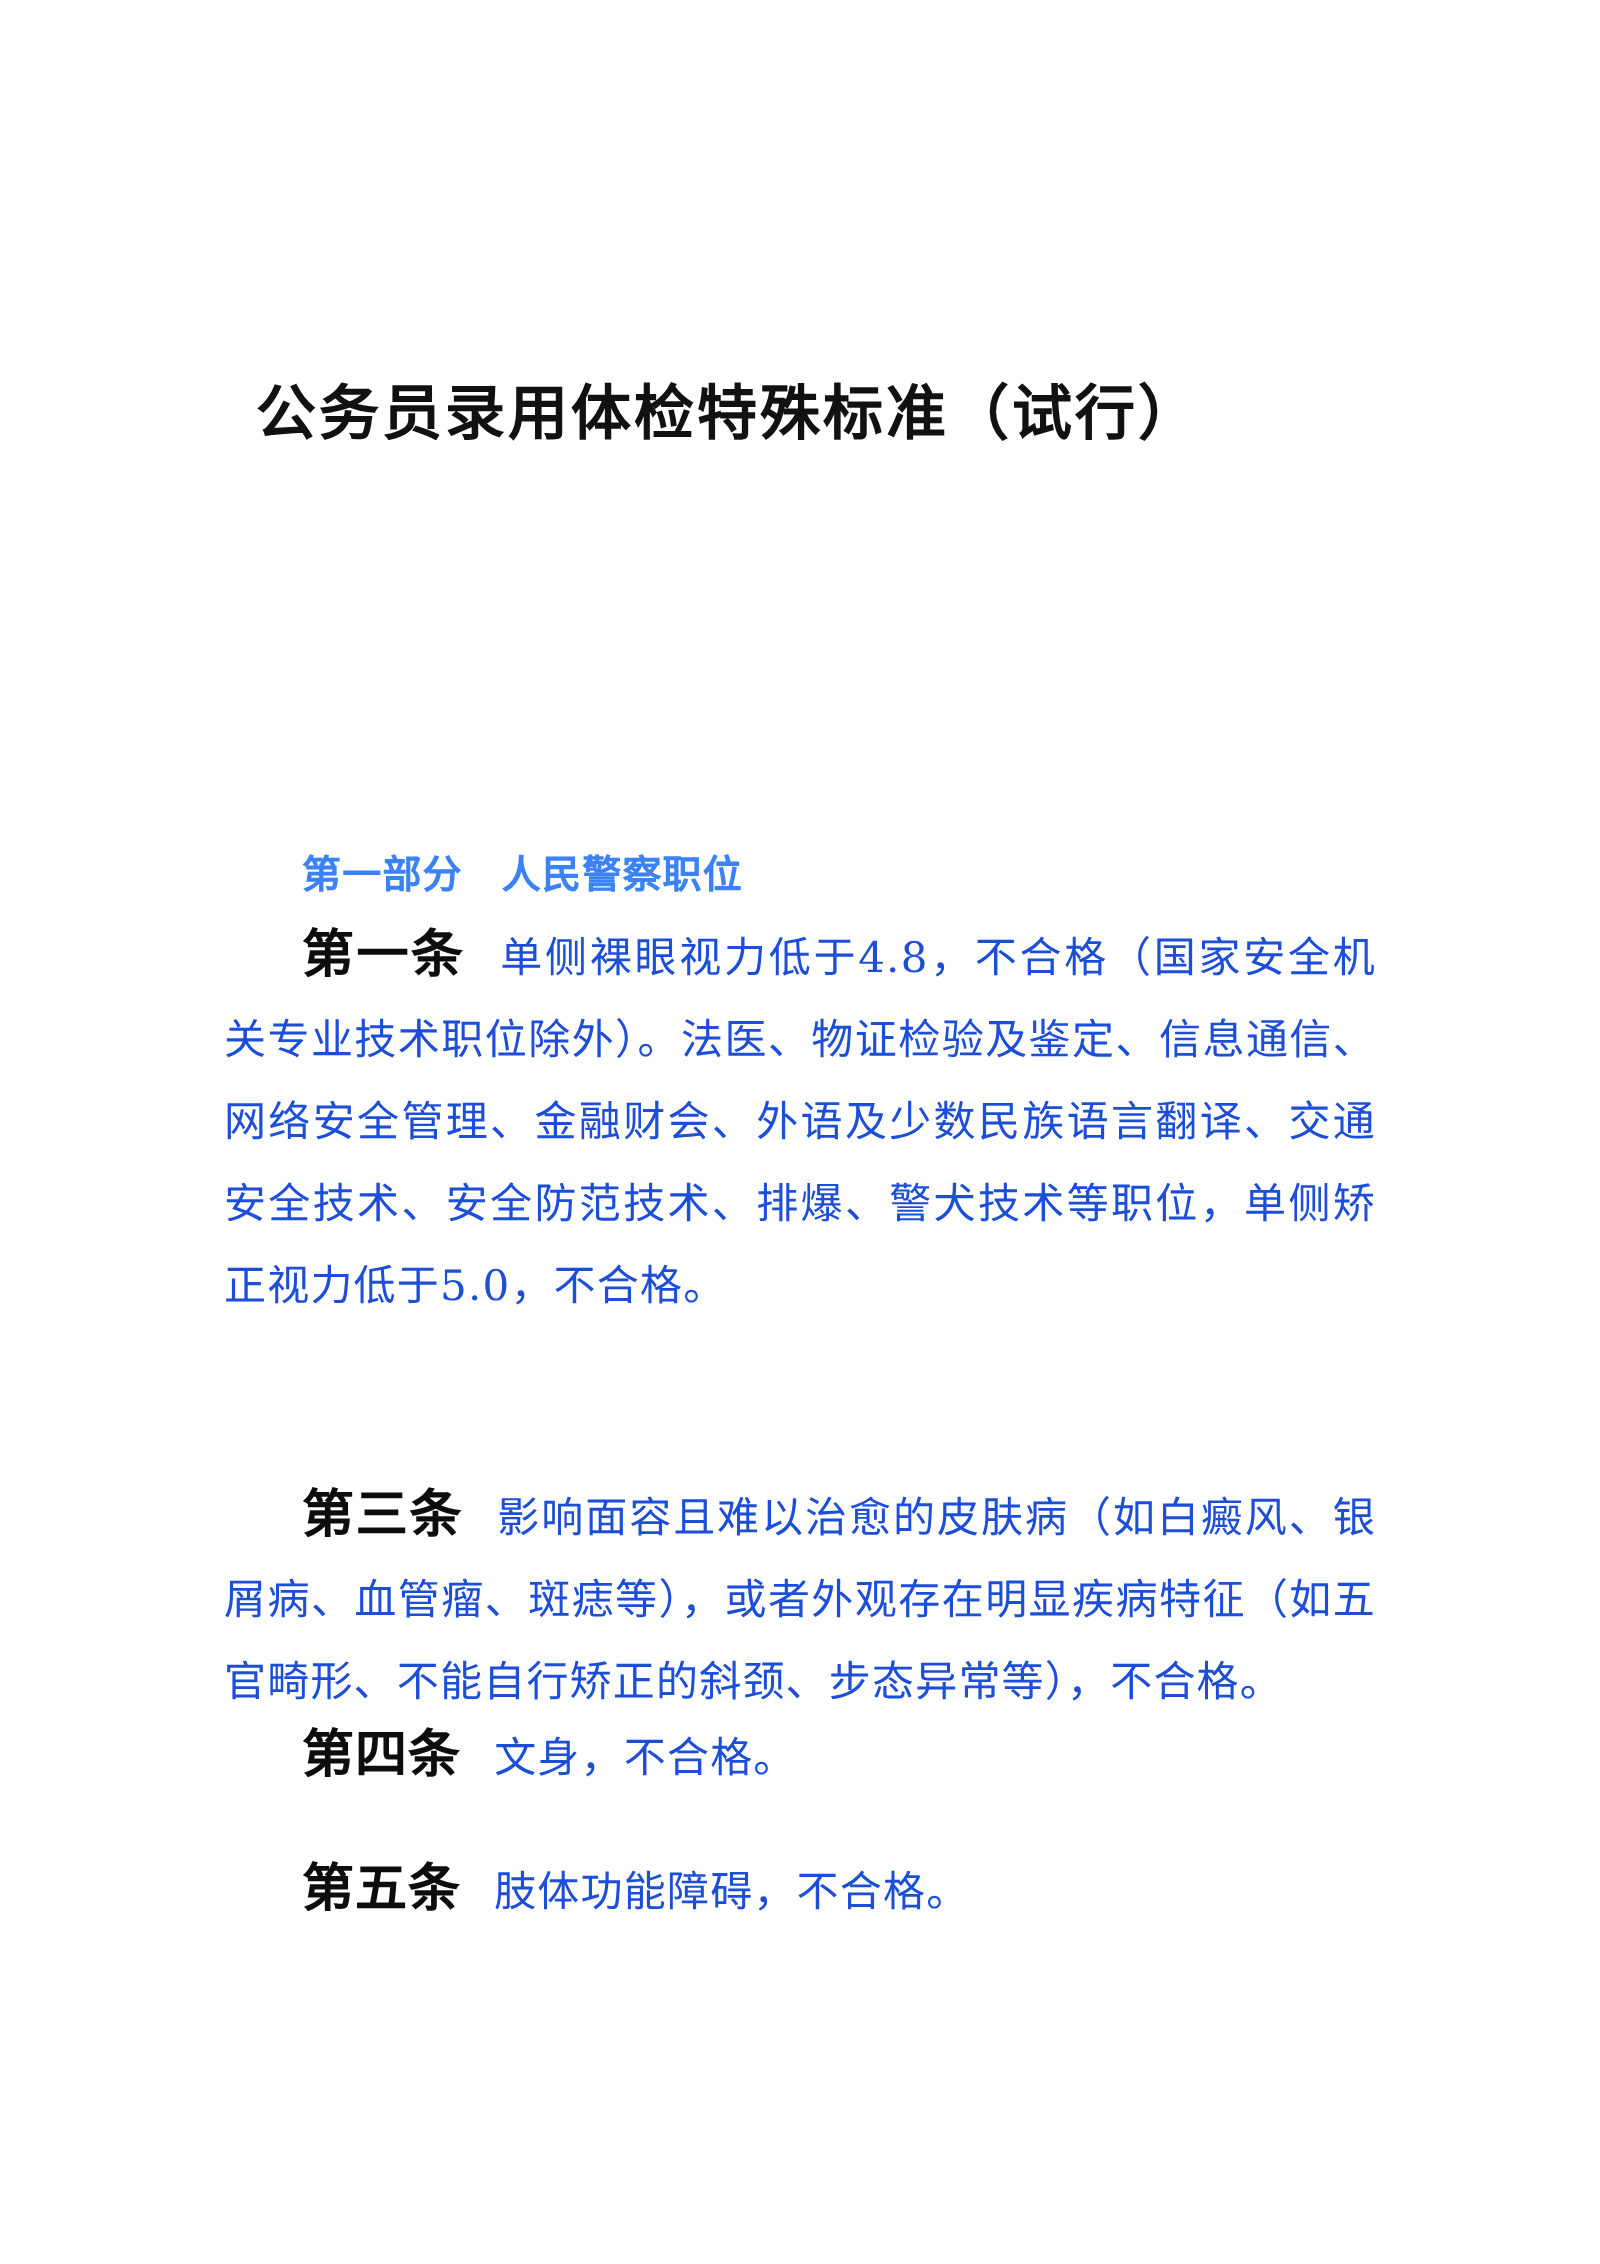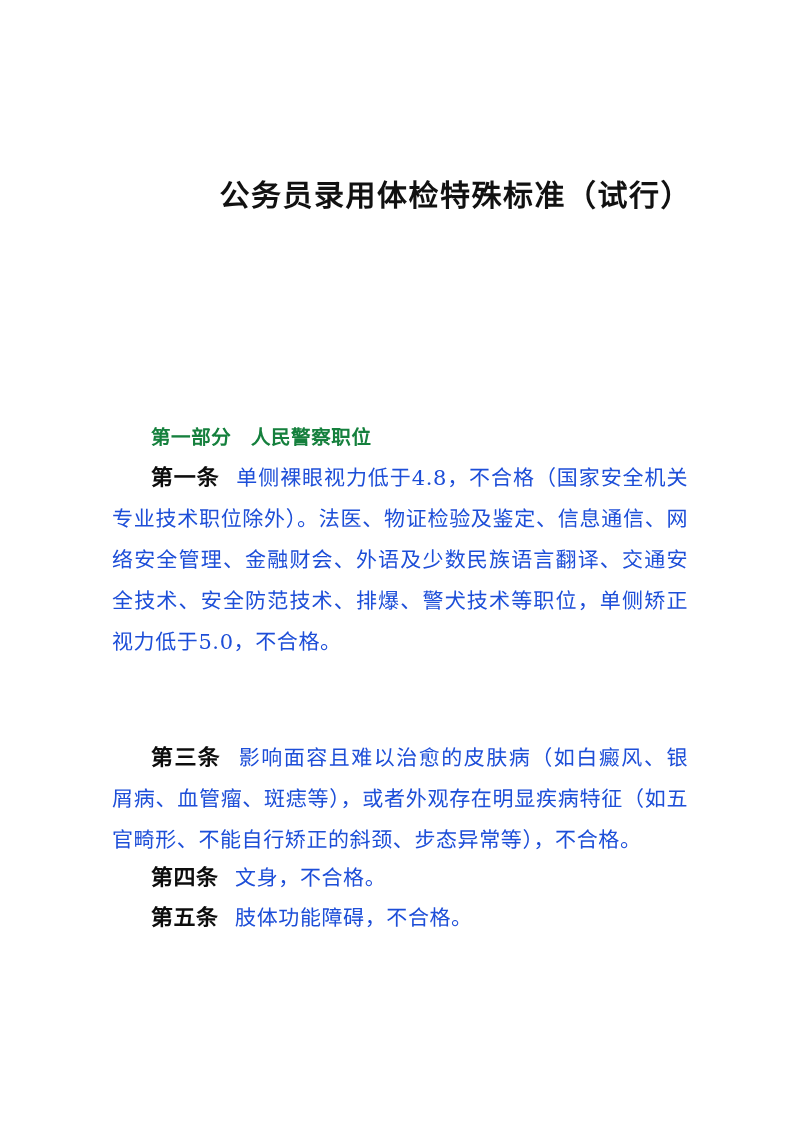--- a/index.html
+++ b/index.html
@@ -20,23 +20,23 @@
   .page {
     position: relative;
     width: 800px;
     height: 1132px;
     background: #ffffff;
     box-sizing: border-box;
   }
 
   
   .doc-title {
-    margin: 4px;
+    margin: 16px;
     padding: 0;
-    text-align: right;
+    text-align: left;
     font-family: "DejaVu Serif", "Liberation Serif", serif;
     font-weight: 700;
     font-size: 30px;
     line-height: 40px;
     letter-spacing: 1.5px;
     color: #111111;
     position: absolute;
     left: 112px;
     top: 172px;
     width: 576px;
@@ -68,32 +68,32 @@
   
   p.section-head {
     margin: 0;
     padding: 0;
     text-indent: 2em;
     font-family: "DejaVu Sans", "Liberation Sans", sans-serif;
     font-weight: 700;
     font-size: 19.5px;
     line-height: 40px;
     letter-spacing: 0.6px;
-    color: #15803d;
+    color: #3b82f6;
   }
   .section-head .gap {
     display: inline-block;
     width: 1em;
   }
 
   
   .art-label {
     font-family: "DejaVu Sans", "Liberation Sans", sans-serif;
     font-weight: 700;
-    font-size: 22px;
+    font-size: 26px;
     letter-spacing: 0.5px;
     color: #0d0d0d;
   }
   .art-gap {
     display: inline-block;
     width: 0.85em;
   }
   .art-text {
     font-family: "DejaVu Serif", "Liberation Serif", serif;
     font-weight: 400;
@@ -120,19 +120,19 @@
 
 
   <div class="body-block" style="top: 858px;">
     <p class="para indent"><span class="art-label">第四条</span><span class="art-gap"></span><span class="art-text">文身，不合格。</span></p>
   </div>
 
   <div class="body-block" style="top: 738px;">
     <p class="para indent"><span class="art-label">第三条</span><span class="art-gap"></span><span class="art-text">影响面容且难以治愈的皮肤病（如白癜风、银屑病、血管瘤、斑痣等），或者外观存在明显疾病特征（如五官畸形、不能自行矫正的斜颈、步态异常等），不合格。</span></p>
   </div>
 
-  <div class="body-block" style="top: 898px;">
+  <div class="body-block" style="top: 925px;">
     <p class="para indent"><span class="art-label">第五条</span><span class="art-gap"></span><span class="art-text">肢体功能障碍，不合格。</span></p>
   </div>
 
 
 
 </div>
 
 </body></html>

